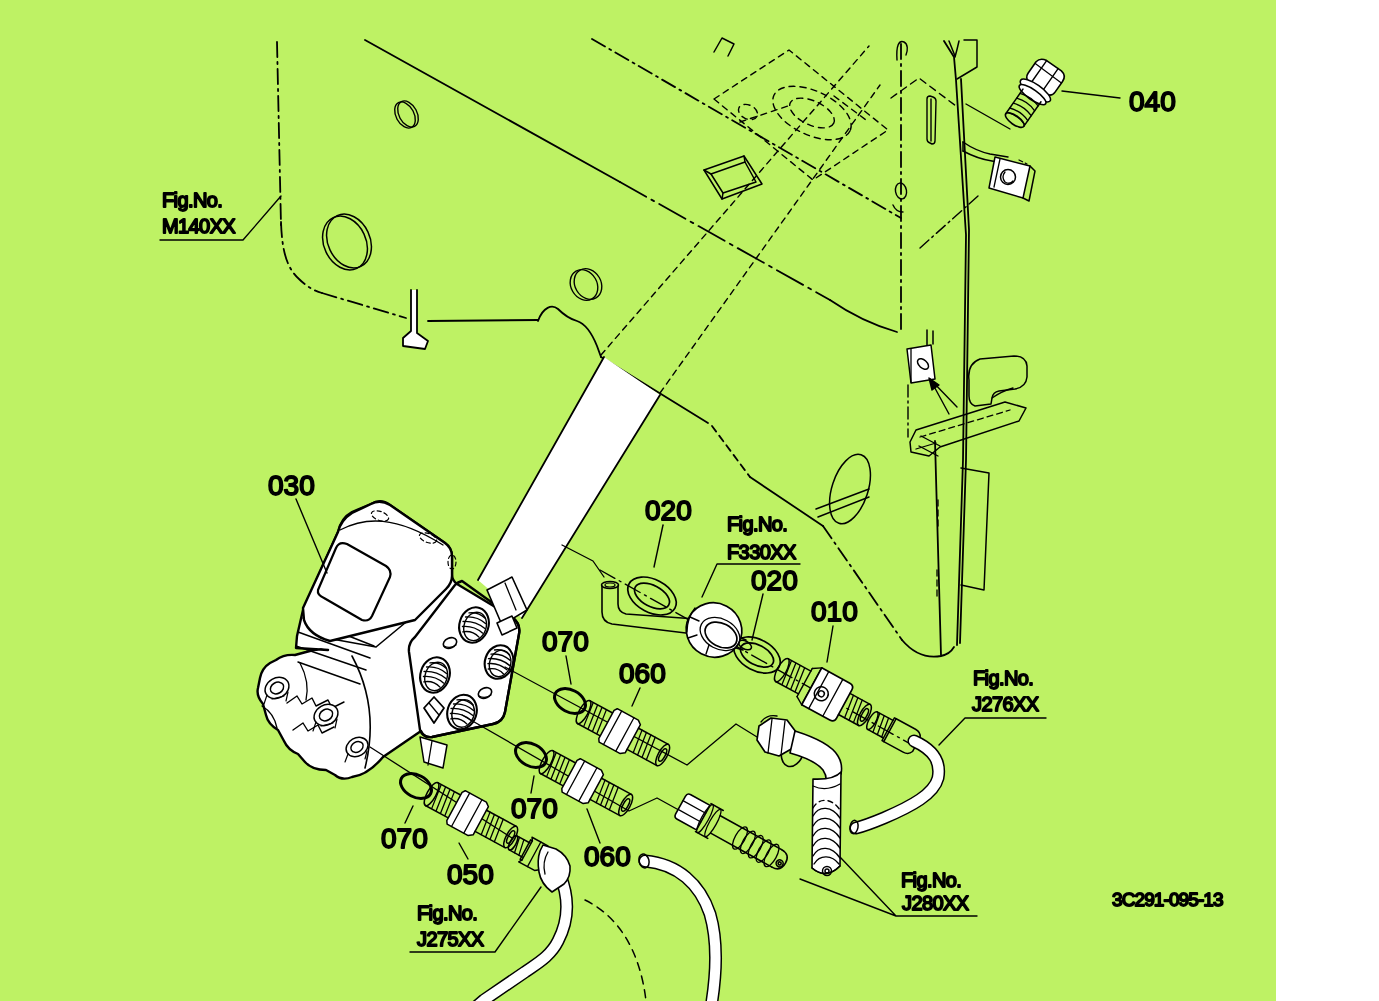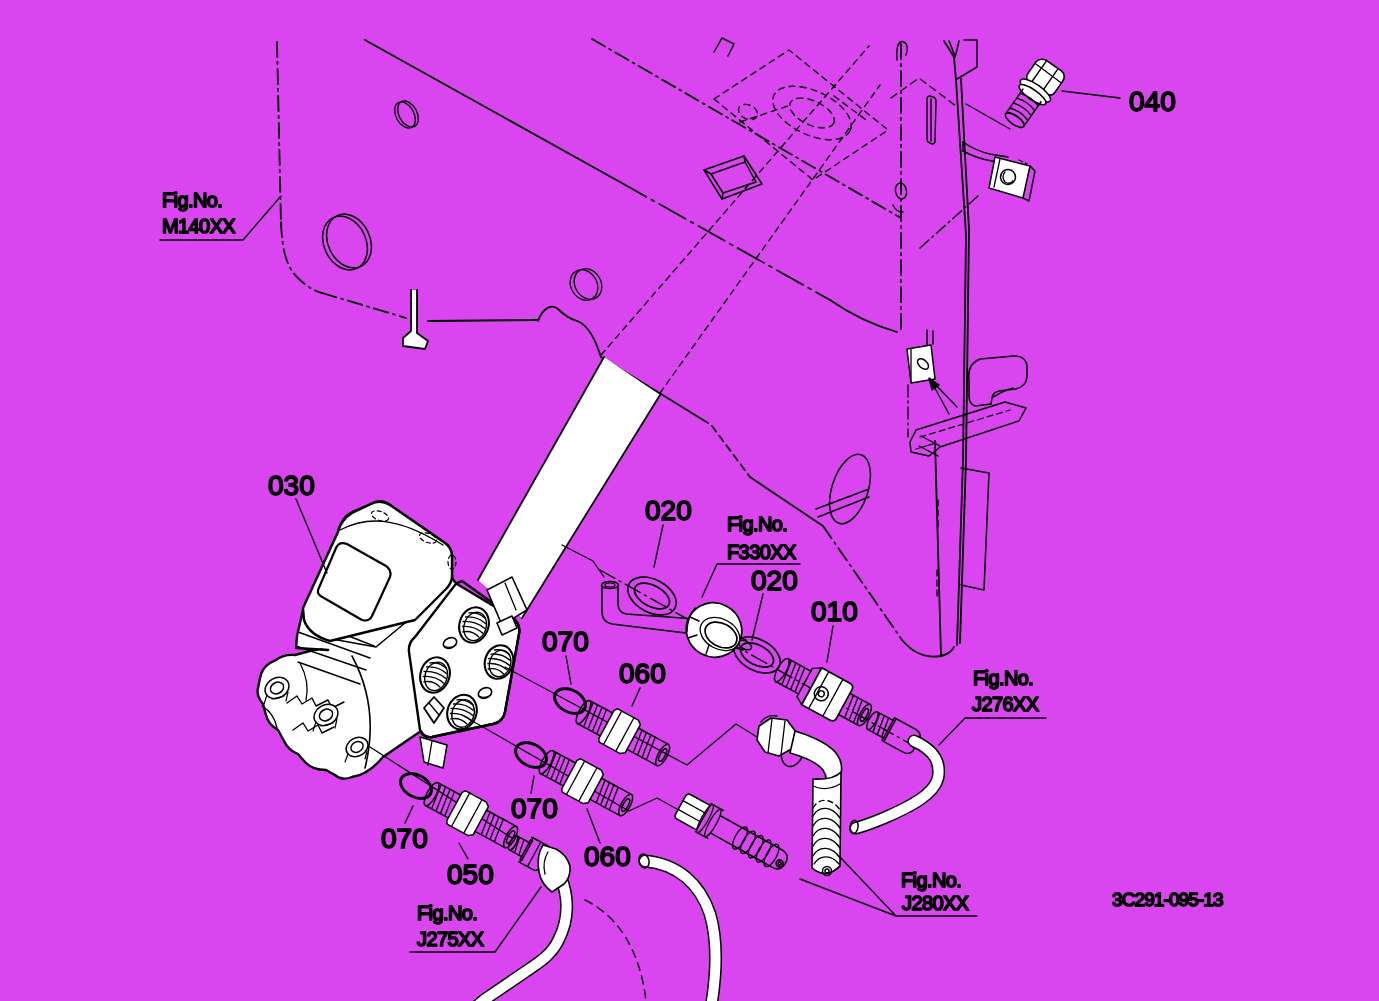--- a/index.html
+++ b/index.html
@@ -1,16 +1,16 @@
 <!DOCTYPE html>
 <html><head>
 <meta charset="utf-8">
 <style>
 html,body{margin:0;padding:0;background:#fff;}
-#wrap{width:1379px;height:1001px;position:relative;background:#d946ef;overflow:hidden;}
+#wrap{width:1276px;height:1001px;position:relative;background:#bef264;overflow:hidden;}
 svg{position:absolute;left:0;top:0;}
 text{font-family:"Liberation Sans",sans-serif;fill:#000;}
 .pn{font-size:28px;}
 .fg{font-size:20px;letter-spacing:-0.6px;}
 .dc{font-size:19px;letter-spacing:-0.9px;}
 </style>
 </head>
 <body>
 <div id="wrap">
 <svg width="1379" height="1001" viewBox="0 0 1379 1001" fill="none" stroke="#000" stroke-width="1.8" stroke-linecap="round" stroke-linejoin="round">

